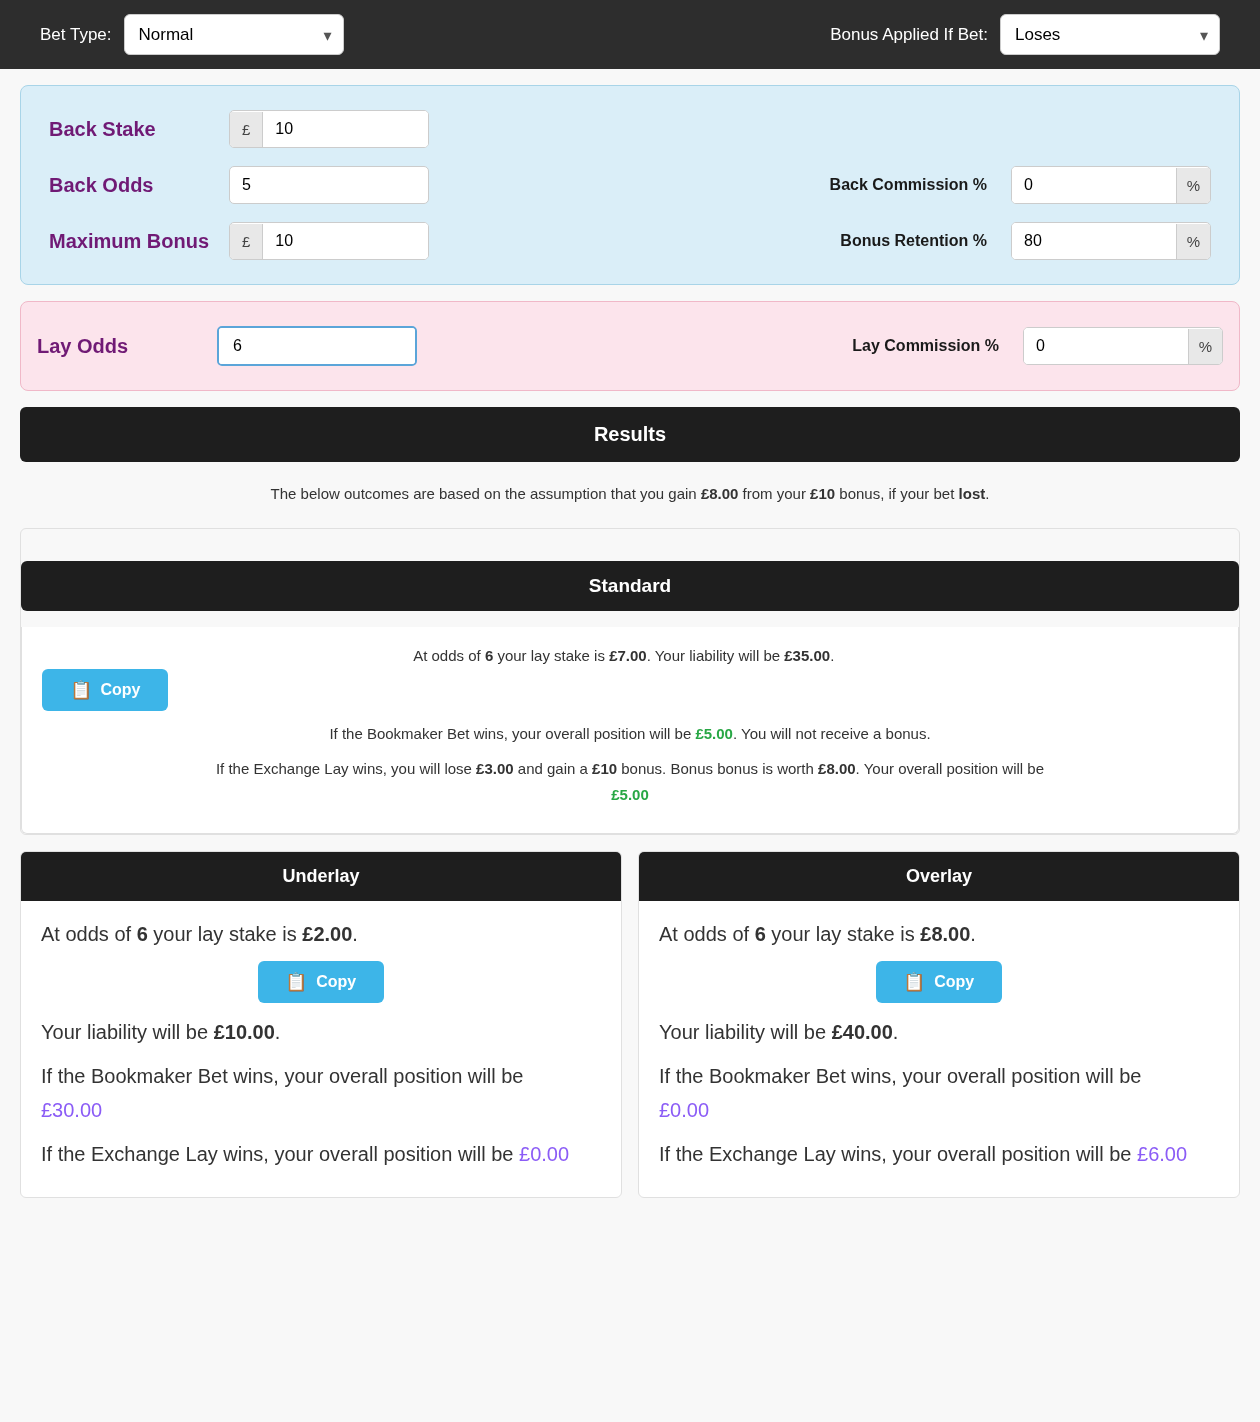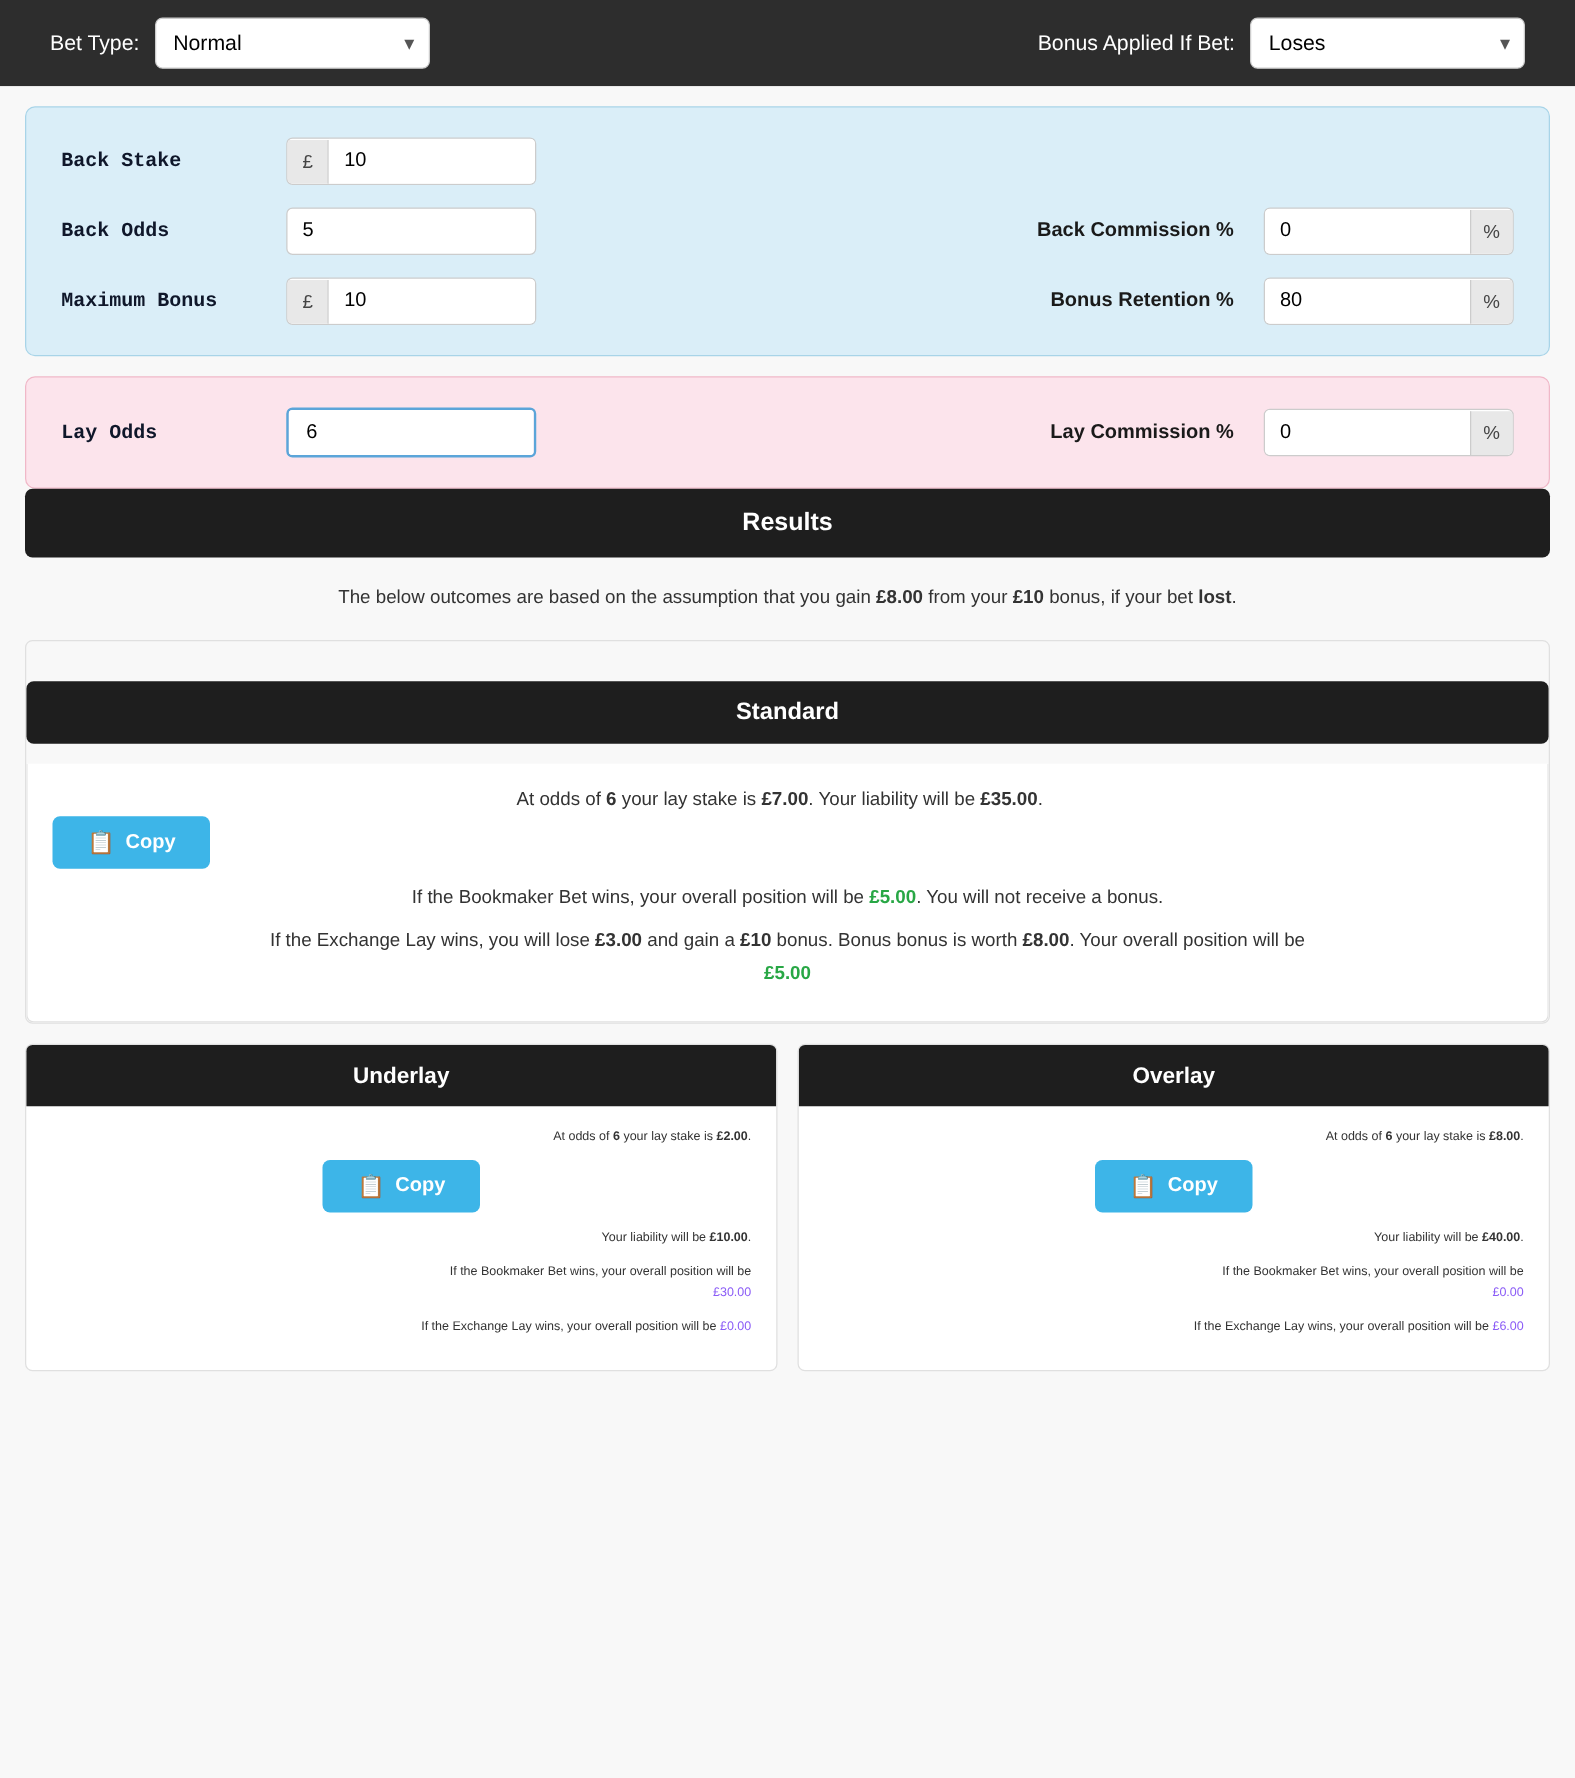--- a/index.html
+++ b/index.html
@@ -76,26 +76,25 @@
       margin-bottom: 16px;
     }
     .form-row {
       display: flex;
       align-items: center;
       margin-bottom: 18px;
       gap: 0;
     }
     .form-row:last-child { margin-bottom: 0; }
     .form-label {
-      font-size: 16px;
+      font-size: 20px;
       font-weight: 600;
-      color: #0f172a;
+      color: #701a75;
       width: 180px;
       flex-shrink: 0;
-      font-family: Liberation Mono, monospace;
     }
     .input-with-prefix {
       display: flex;
       align-items: center;
       border: 1.5px solid #ccc;
       border-radius: 5px;
       background: #fff;
       overflow: hidden;
       width: 200px;
     }
@@ -165,21 +164,22 @@
       color: #444;
       border-left: 1px solid #ccc;
       flex-shrink: 0;
     }
 
     
     .pink-section {
       background: #fce4ec;
       border: 1.5px solid #f0b8c8;
       border-radius: 8px;
-      padding: 24px 28px;
+      padding: 24px 16px;
+      margin-bottom: 16px;
     }
     .pink-section .input-with-prefix {
       border-color: #5ba5d9;
       border-width: 2px;
     }
 
     
     .results-header {
       background: #1e1e1e;
       border-radius: 6px;
@@ -265,22 +265,22 @@
       padding: 14px 16px;
       text-align: center;
       color: #fff;
       font-size: 18px;
       font-weight: 600;
     }
     .col-body {
       padding: 16px 20px;
     }
     .col-line {
-      text-align: right;
-      font-size: 10px;
+      text-align: left;
+      font-size: 20px;
       color: #333;
       margin-bottom: 10px;
       line-height: 1.7;
     }
     .col-line .bold { font-weight: 700; }
     .col-line .green { color: #8b5cf6; font-weight: 400; }
 
     .standard-body {
       background: #fff;
       border-radius: 0 0 6px 6px;

